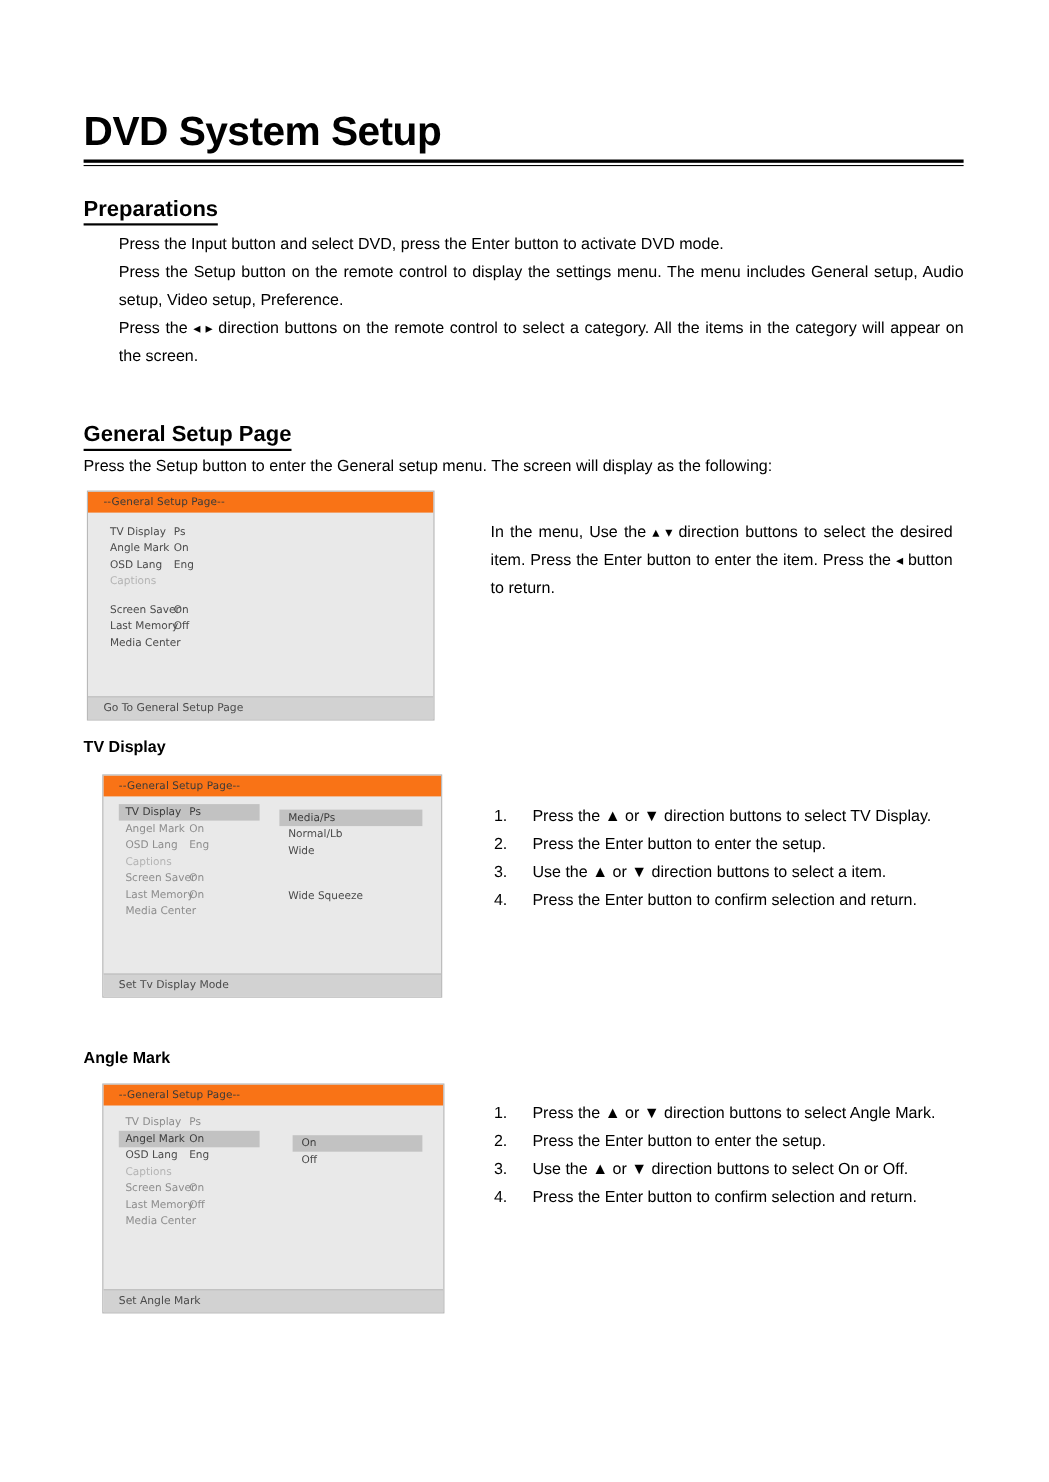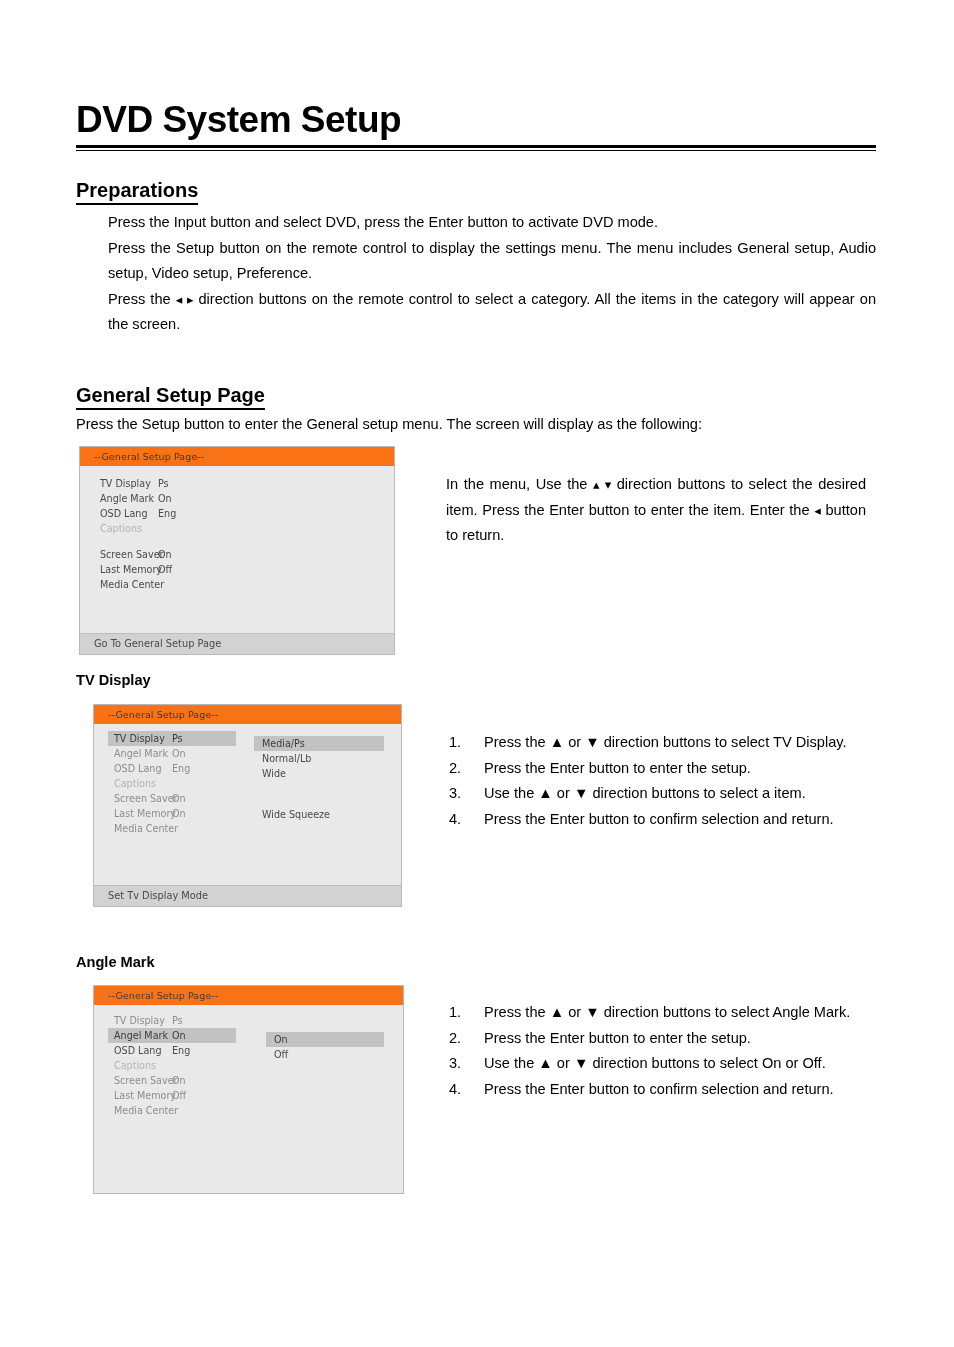--- a/index.html
+++ b/index.html
@@ -298,21 +298,21 @@
         <span class="val">Off</span>
       </div>
       <div class="osd-row">
         <span class="lbl">Media Center</span>
         <span class="val"></span>
       </div>
     </div>
     <div class="osd-foot">Go To General Setup Page</div>
   </div>
 
-  <div class="side-text" id="osd1-side"><span>In the menu, Use the </span><span class="arrow">▴ ▾</span><span> direction buttons to select the desired item. Press the </span><b>Enter</b><span> button to enter the item. Enter the </span><span class="arrow">◂</span><span> button to return.</span></div>
+  <div class="side-text" id="osd1-side"><span>In the menu, Use the </span><span class="arrow">▴ ▾</span><span> direction buttons to select the desired item. Press the </span><b>Enter</b><span> button to enter the item. Press the </span><span class="arrow">◂</span><span> button to return.</span></div>
 
   <div class="sub-head" id="sub-tv">TV Display</div>
 
   <div class="osd" id="osd-tv">
     <div class="osd-title">--General Setup Page--</div>
     <div class="osd-body">
       <div class="osd-row sel blurry">
         <span class="lbl">TV Display</span>
         <span class="val">Ps</span>
       </div>
@@ -389,20 +389,21 @@
       </div>
       <div class="osd-row blurry">
         <span class="lbl">Media Center</span>
         <span class="val"></span>
       </div>
     </div>
     <div class="osd-options">
       <div class="osd-opt sel">On</div>
       <div class="osd-opt">Off</div>
     </div>
+    <div class="osd-foot">Set Angle Mark</div>
   </div>
 
   <ol class="num-list" id="list-am">
     <li><span class="numlbl">1.</span><span>Press the ▲ or ▼ direction buttons to select </span><b>Angle Mark</b><span>.</span></li>
     <li><span class="numlbl">2.</span><span>Press the </span><b>Enter</b><span> button to enter the setup.</span></li>
     <li><span class="numlbl">3.</span><span>Use the ▲ or ▼ direction buttons to select On or Off.</span></li>
     <li><span class="numlbl">4.</span><span>Press the </span><b>Enter</b><span> button to confirm selection and return.</span></li>
   </ol>
 
 </div>

